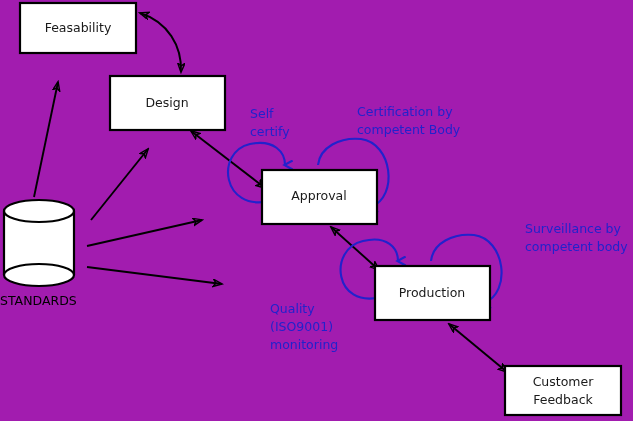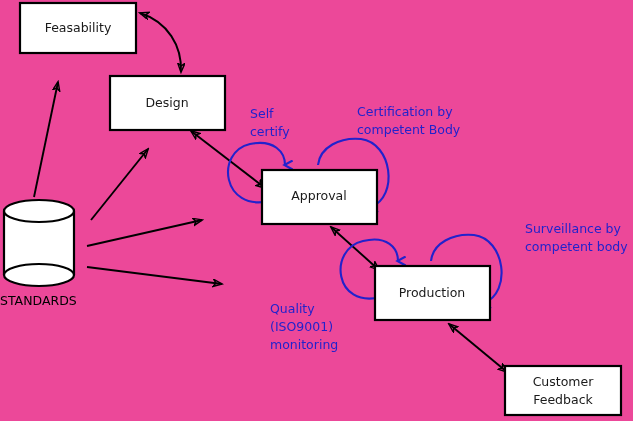--- a/index.html
+++ b/index.html
@@ -7,21 +7,21 @@
     padding: 0;
     background: #ffffff;
   }
   body {
     font-family: "DejaVu Sans", sans-serif;
   }
   #canvas {
     position: relative;
     width: 633px;
     height: 421px;
-    background: #ec4899;
+    background: #a21caf;
     overflow: hidden;
   }
   #diagram-svg {
     position: absolute;
     left: 0;
     top: 0;
     width: 633px;
     height: 421px;
   }
   .node-label {

